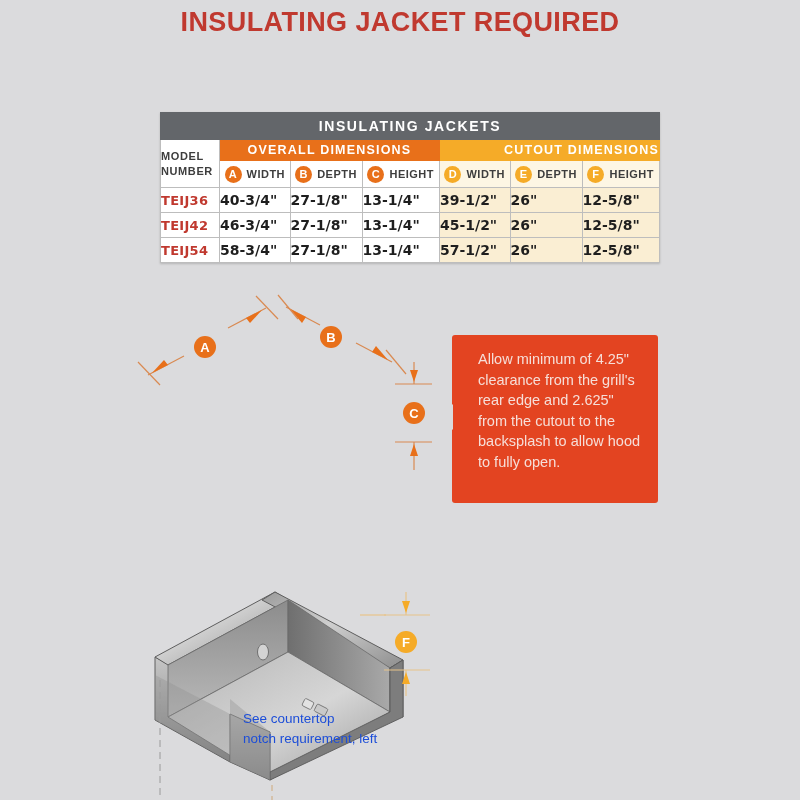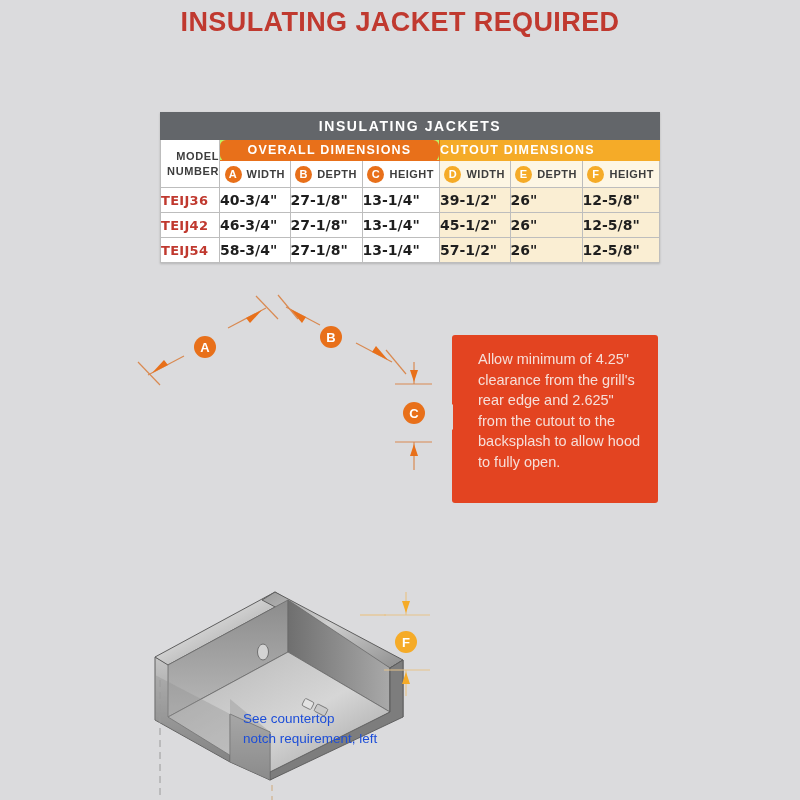--- a/index.html
+++ b/index.html
@@ -65,39 +65,38 @@
   }
   .grp-overall {
     background: #e8701a;
     color: #ffffff;
     font-size: 12.5px;
     font-weight: bold;
     letter-spacing: 1.2px;
     text-align: center;
     height: 20px;
     border-color: #e8701a !important;
-    border-radius: 6px;
   }
   .grp-cutout {
     background: #f5ab28;
     color: #ffffff;
     font-size: 12.5px;
     font-weight: bold;
     letter-spacing: 1.2px;
-    text-align: left;
+    text-align: right;
     height: 20px;
     border-color: #f5ab28 !important;
   }
   .model-head {
     background: #ffffff;
     color: #3d3d3d;
     font-size: 11px;
     font-weight: bold;
     letter-spacing: 0.6px;
-    text-align: right;
+    text-align: left;
     line-height: 1.35;
     width: 58px;
   }
   .col-head {
     background: #ffffff;
     height: 26px;
     font-size: 11px;
     font-weight: bold;
     color: #3d3d3d;
     letter-spacing: 0.5px;

